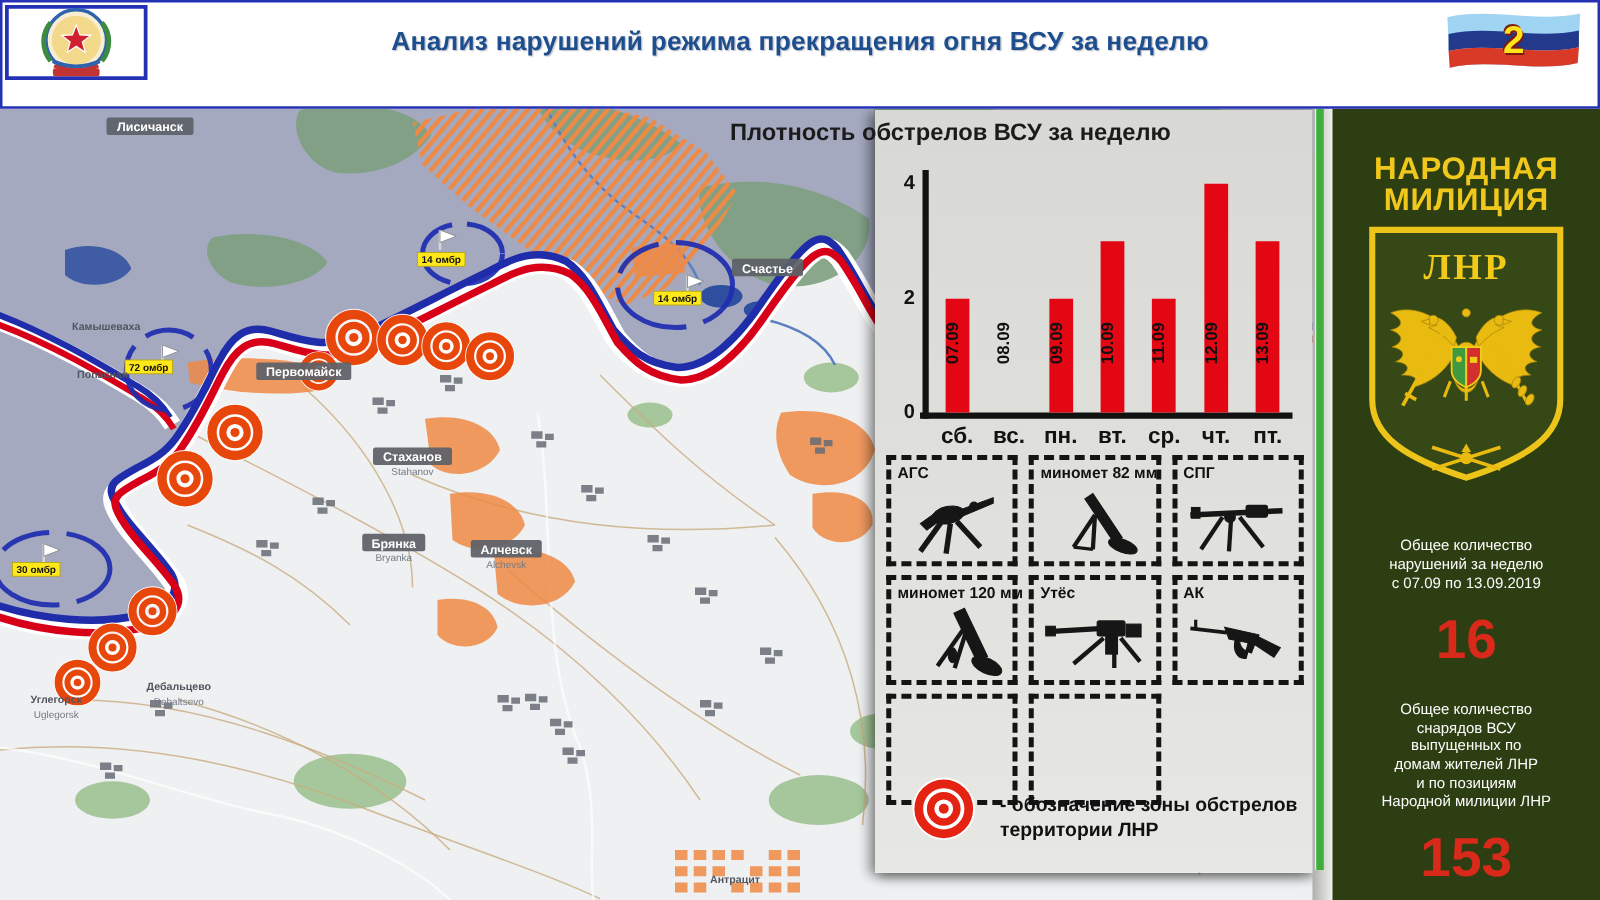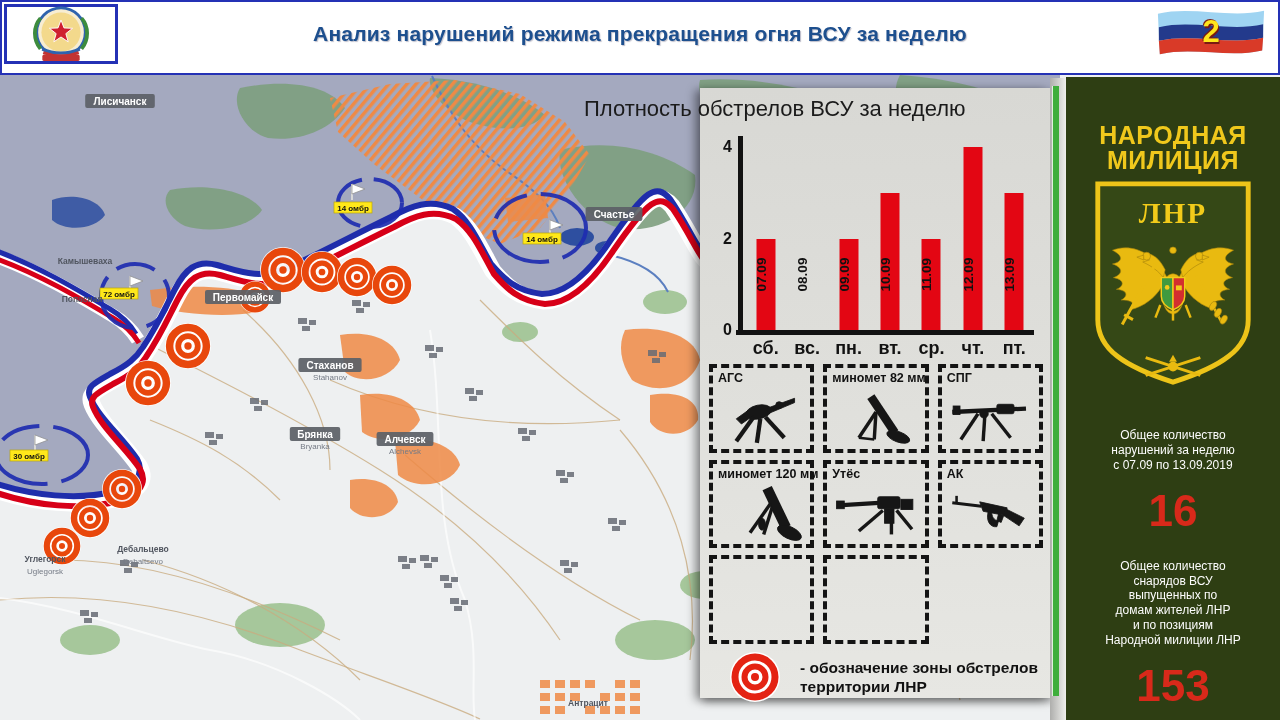--- a/index.html
+++ b/index.html
@@ -1,52 +1,52 @@
 <!DOCTYPE html>
 <html><head>
 <meta charset="utf-8">
 <style>
   html,body{margin:0;padding:0;background:#888;}
   .slide{position:relative;width:1280px;height:720px;overflow:hidden;background:#eef0f1;
          font-family:"Liberation Sans",sans-serif;}
   
-  .header{position:absolute;left:0;top:0;width:1280px;height:75px;background:#fff;
+  .header{position:absolute;left:0;top:0;width:1280px;height:87px;background:#fff;
           border:2px solid #2431b5;box-sizing:border-box;z-index:30;padding-left:16px;}
   .logo-box{position:absolute;left:2px;top:2px;width:114px;height:60px;background:#fff;
             border:3px solid #2431b5;box-sizing:border-box;display:flex;align-items:center;justify-content:center;}
   .title{position:absolute;left:0;right:0;top:20px;text-align:center;font-size:21px;font-weight:bold;
          color:#1d4f8e;text-shadow:1px 1px 1px rgba(40,40,80,.3);letter-spacing:.2px;}
   .flag-wrap{position:absolute;right:8px;top:4px;width:118px;height:56px;}
   .flag-num{position:absolute;left:0;right:0;top:8px;text-align:center;font-size:31px;font-weight:bold;
             color:#ffe41c;text-shadow:1px 2px 0 #7a1a12, -1px -1px 0 #7a1a12;}
   
   .map-svg{position:absolute;left:0;top:75px;z-index:1;}
   
   .panel{position:absolute;left:700px;top:88px;width:350px;height:610px;z-index:10;
          background:linear-gradient(180deg,#d8d8d4,#e7e7e3);
          box-shadow:-5px 2px 9px rgba(0,0,0,.4),3px 4px 8px rgba(0,0,0,.35);}
-  .chart-title{position:absolute;left:-116px;top:8px;white-space:nowrap;font-size:22px;
-               font-weight:normal;color:#1b1b1b;}
+  .chart-title{position:absolute;left:-116px;top:8px;white-space:nowrap;font-size:19px;
+               font-weight:bold;color:#1b1b1b;}
   .axis-y{position:absolute;left:38px;top:48px;width:5px;height:199px;background:#121212;}
   .axis-x{position:absolute;left:36px;top:242px;width:298px;height:5px;background:#121212;}
   .tick{position:absolute;left:12px;width:20px;text-align:right;font-size:16px;font-weight:bold;color:#121212;}
   .t4{top:50px}.t2{top:142px}.t0{top:233px}
   .bars{position:absolute;left:45px;top:52px;width:290px;height:190px;display:flex;}
   .slot{flex:1;position:relative;}
   .bar{position:absolute;bottom:0;left:50%;transform:translateX(-50%);width:19px;}
   .date{position:absolute;left:50%;bottom:48px;margin-left:-21px;transform:rotate(-90deg);
         transform-origin:center;white-space:nowrap;font-size:13.5px;font-weight:bold;color:#111;}
   .days{position:absolute;left:45px;top:250px;width:290px;display:flex;}
   .day{flex:1;text-align:center;font-size:18px;font-weight:bold;color:#121212;}
   .wgrid{position:absolute;left:9px;top:276px;width:334px;height:280px;display:grid;
          grid-template-columns:1fr 1fr 1fr;grid-template-rows:1fr 1fr 1fr;gap:7px 9px;text-align:center;}
   .wcell{position:relative;border:4px dashed #141414;}
   .wlabel{position:absolute;left:5px;top:3px;font-size:12.5px;font-weight:bold;color:#111;white-space:nowrap;}
   .wicon{position:absolute;left:50%;bottom:1px;transform:translateX(-50%);}
-  .legend{position:absolute;left:28px;top:562px;display:flex;align-items:center;}
+  .legend{position:absolute;left:28px;top:532px;display:flex;align-items:flex-end;}
   .legend-text{margin-left:18px;font-size:15.5px;font-weight:bold;color:#111;line-height:1.25;}
   
   .gap-col{position:absolute;left:1050px;top:78px;width:16px;height:642px;z-index:11;
            background:linear-gradient(90deg,#aeaeac,#efefec);}
   .green-strip{position:absolute;left:1052px;top:86px;width:6px;height:610px;z-index:12;
                background:#3fae3c;border-left:1px solid #dff3dd;}
   .sidebar{position:absolute;left:1066px;top:77px;width:214px;height:643px;z-index:12;
            background:#2e3e13;text-align:center;color:#fff;}
   .org{padding-top:8px;font-size:25px;font-weight:bold;color:#f0c81c;line-height:1.0;letter-spacing:.5px;margin-top:38px;}
   .stat-label{margin-top:36px;font-size:12px;line-height:1.24;white-space:pre-line;color:#fdfdfd;}

